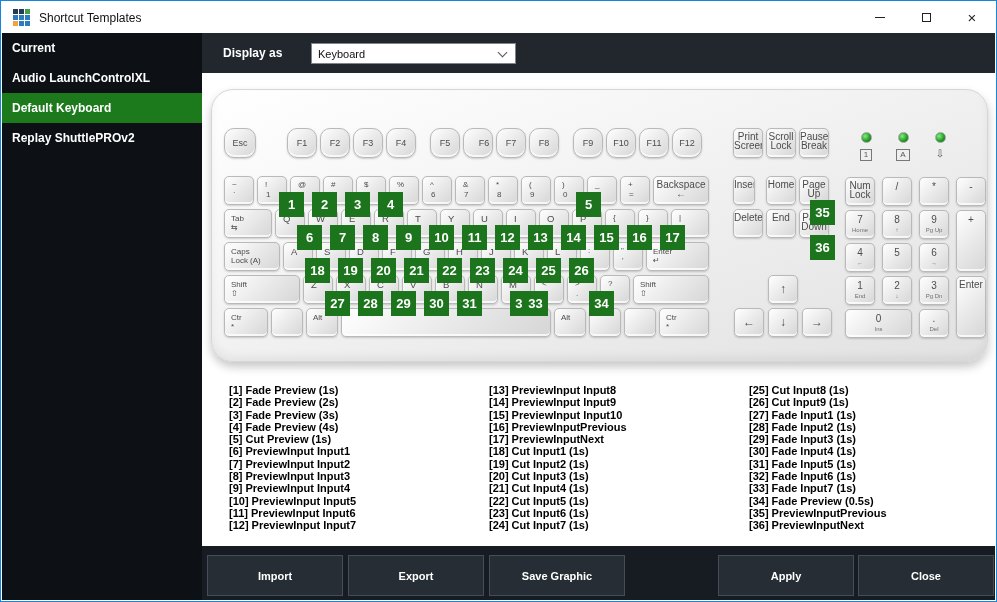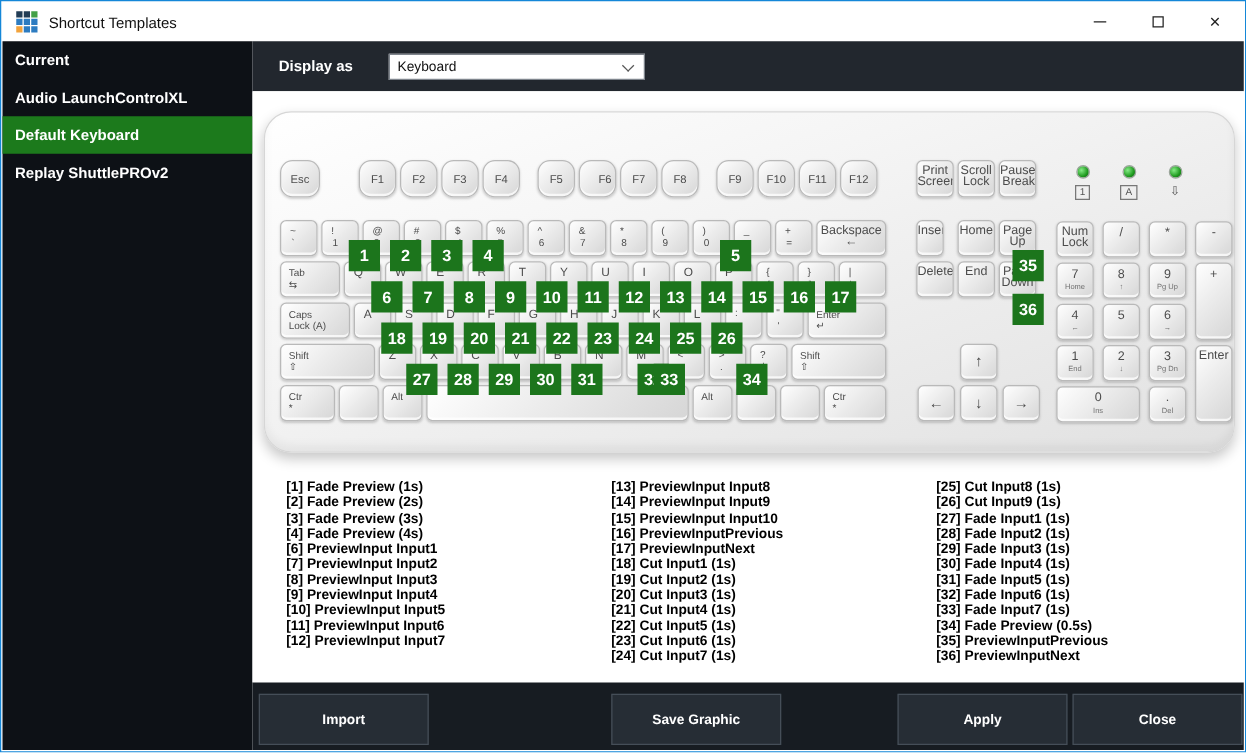--- a/index.html
+++ b/index.html
@@ -143,21 +143,21 @@
         <div class="key k-fn" style="left: 427px; top: 38px; width: 30px; height: 30px;"><span class="l1">F11</span></div>
         <div class="key k-fn" style="left: 460px; top: 38px; width: 30px; height: 30px;"><span class="l1">F12</span></div>
         <div class="key k-sm" style="left: 521px; top: 38px; width: 30px; height: 30px;">
           <span class="l1">Print</span>
           <span class="l2">Screen</span>
         </div>
         <div class="key k-sm" style="left: 554px; top: 38px; width: 30px; height: 30px;">
           <span class="l1">Scroll</span>
           <span class="l2">Lock</span>
         </div>
-        <div class="key k-sm" style="left: 587px; top: 38px; width: 30px; height: 30px; text-align: right;">
+        <div class="key k-sm" style="left: 587px; top: 38px; width: 30px; height: 30px;">
           <span class="l1">Pause</span>
           <span class="l2">Break</span>
         </div>
         <div class="key k-ch" style="left: 12px; top: 86px; width: 30px; height: 29px;">
           <span class="l1">~</span>
           <span class="l2">`</span>
         </div>
         <div class="key k-ch" style="left: 45px; top: 86px; width: 30px; height: 29px;">
           <span class="l1">!</span>
           <span class="l2">1</span>
@@ -431,20 +431,21 @@
         <div class="led" style="left: 645px;"><div class="led-dot"></div><span class="led-icon boxed">1</span></div>
         <div class="led" style="left: 682px;"><div class="led-dot"></div><span class="led-icon boxed">A</span></div>
         <div class="led" style="left: 719px;"><div class="led-dot"></div><span class="led-icon plain">⇩</span></div>
       </div>
     <div id="legend">
         <div class="legend-col">
           <div>[1] Fade Preview (1s)</div>
           <div>[2] Fade Preview (2s)</div>
           <div>[3] Fade Preview (3s)</div>
           <div>[4] Fade Preview (4s)</div>
+          <div>[5] Cut Preview (1s)</div>
           <div>[6] PreviewInput Input1</div>
           <div>[7] PreviewInput Input2</div>
           <div>[8] PreviewInput Input3</div>
           <div>[9] PreviewInput Input4</div>
           <div>[10] PreviewInput Input5</div>
           <div>[11] PreviewInput Input6</div>
           <div>[12] PreviewInput Input7</div>
         </div>
         <div class="legend-col">
           <div>[13] PreviewInput Input8</div>
@@ -472,18 +473,19 @@
           <div>[33] Fade Input7 (1s)</div>
           <div>[34] Fade Preview (0.5s)</div>
           <div>[35] PreviewInputPrevious</div>
           <div>[36] PreviewInputNext</div>
         </div>
       </div>
   </div>
 
   <div class="bottombar" id="bottombar">
       <div class="fbtn" style="left: 5px;">Import</div>
+      <div class="fbtn" style="left: 146px;">Export</div>
       <div class="fbtn" style="left: 287px;">Save Graphic</div>
       <div class="fbtn" style="left: 516px;">Apply</div>
       <div class="fbtn" style="left: 656px;">Close</div>
     </div>
 
 </div>
 
 </body></html>

